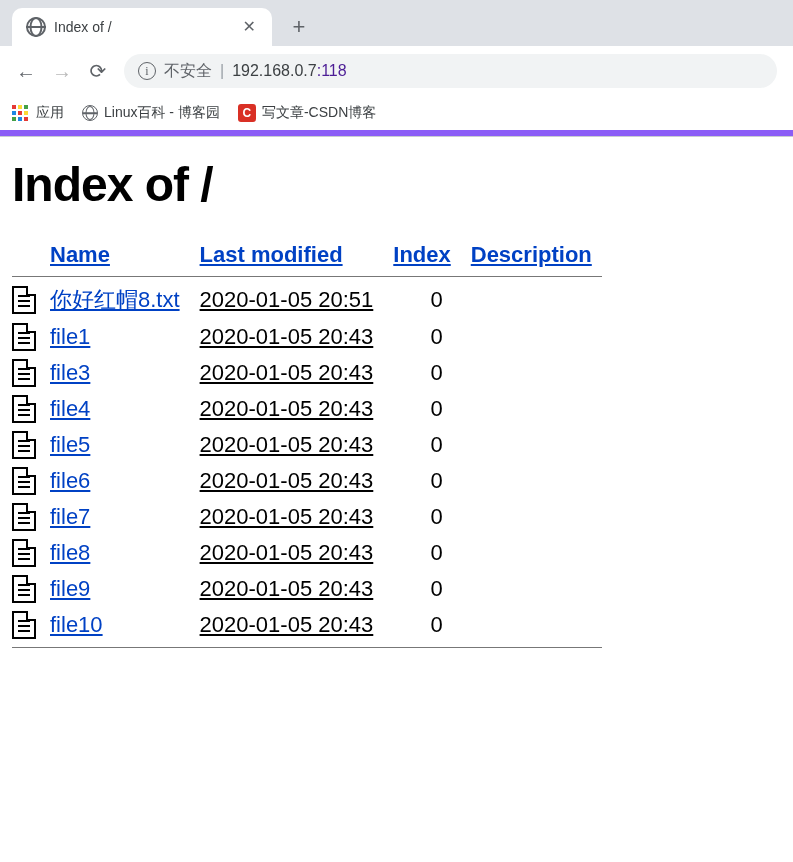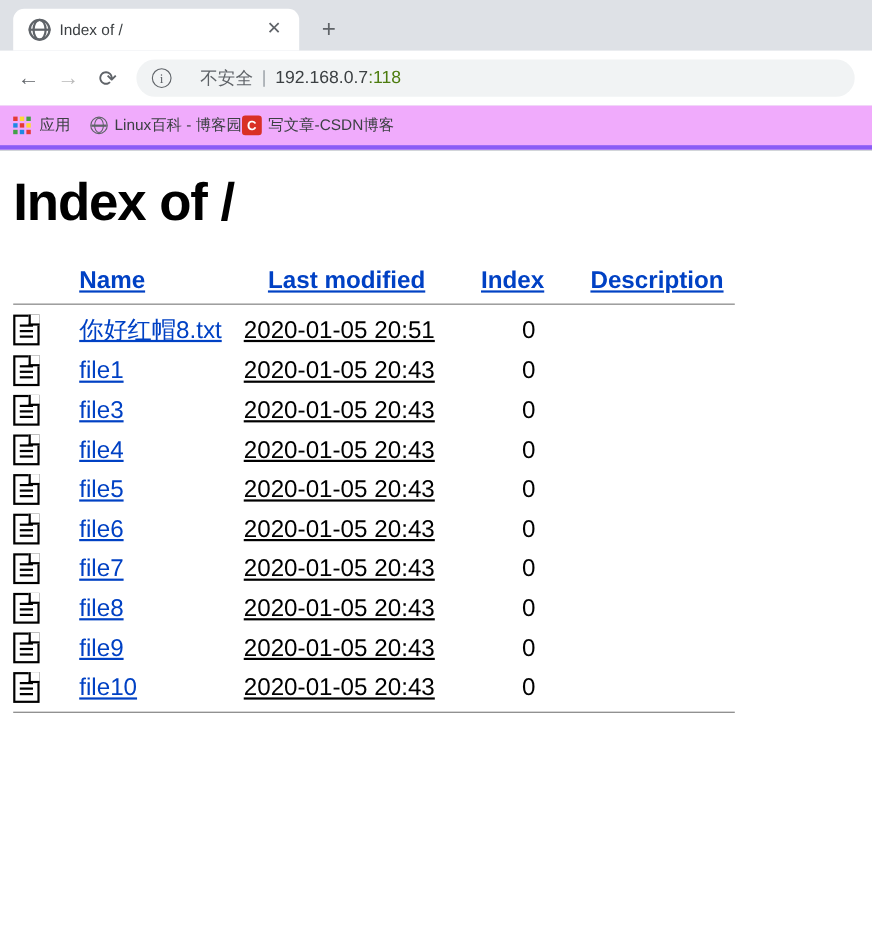--- a/index.html
+++ b/index.html
@@ -42,28 +42,28 @@
       flex: 1; height: 34px; margin: 0 8px;
       background: #f1f3f4; border-radius: 17px;
       display: flex; align-items: center; padding: 0 14px;
       color: #3c4043; font-size: 16px;
     }
     .info-icon {
       width: 18px; height: 18px; border: 1.5px solid #5f6368; border-radius: 50%;
       display: inline-flex; align-items: center; justify-content: center;
       font-size: 12px; color: #5f6368; font-family: Georgia, serif;
     }
-    .not-secure { margin: 0 8px 0 26px; color: #5f6368; }
+    .not-secure { margin: 0 8px 0 8px; color: #5f6368; }
     .addr-divider { color: #9aa0a6; margin-right: 8px; }
-    .addr-port { color: #4d7c0f; }
+    .addr-port { color: #4c1d95; }
 
     .bookmarks {
-      background: #f0abfc; display: flex; align-items: center;
+      background: #ffffff; display: flex; align-items: center;
       height: 40px; padding: 0 12px; gap: 18px;
-      border-bottom: 4px solid #8b5cf6;
+      border-bottom: 6px solid #8b5cf6;
     }
     .apps-btn { display: flex; align-items: center; gap: 8px; color: #3c4043; font-size: 14px; }
     .apps-grid { display: grid; grid-template-columns: repeat(3, 4px); grid-template-rows: repeat(3, 4px); gap: 2px; }
     .apps-grid span:nth-child(1){background:#e53935}.apps-grid span:nth-child(2){background:#fdd835}
     .apps-grid span:nth-child(3){background:#43a047}.apps-grid span:nth-child(4){background:#1e88e5}
     .apps-grid span:nth-child(5){background:#e53935}.apps-grid span:nth-child(6){background:#fdd835}
     .apps-grid span:nth-child(7){background:#43a047}.apps-grid span:nth-child(8){background:#1e88e5}
     .apps-grid span:nth-child(9){background:#e53935}
     .bm { display: flex; align-items: center; gap: 6px; color: #3c4043; font-size: 14px; white-space: nowrap; }
     .bm-ico { width: 18px; height: 18px; display:inline-flex; align-items:center; justify-content:center; border-radius:3px; font-size:12px; font-weight:bold; color:#fff; }
@@ -75,21 +75,21 @@
     .bm-hat {
       width:18px;height:18px;border-radius:50%;background:#000;display:inline-flex;align-items:center;justify-content:center;
     }
     .bm-hat::after{content:"";width:10px;height:10px;background:#c00;border-radius:50% 50% 50% 0;transform:rotate(-20deg);}
 
     
     .page { padding: 14px 12px 30px 12px; }
     h1.page-title { font-family: Arial, "Segoe UI", sans-serif; font-weight: 900; font-size: 48px; color:#000; margin: 6px 0 26px 0; letter-spacing: -1px;}
     table.dir { border-collapse: collapse; font-family: "Segoe UI", Arial, sans-serif; font-size: 22px; }
     table.dir th { text-align: left; font-weight: 700; padding: 4px 10px; }
-    table.dir th a, table.dir td.fname a { color:#0041c4; text-decoration: underline; margin-left: 22px; }
+    table.dir th a, table.dir td.fname a { color:#0041c4; text-decoration: underline; }
     table.dir tr.hr td { padding:0; }
     table.dir tr.hr hr { border: none; border-top: 1px solid #777; margin: 4px 0; }
     table.dir td { padding: 4px 10px; vertical-align: middle; }
     table.dir td.icon { padding-left:0; padding-right:4px; }
     table.dir td.size { text-align: right; padding-right: 18px; }
     table.dir td.date { white-space: nowrap; text-decoration: underline; }
 
     .file-icon {
       width: 24px; height: 28px; border: 2px solid #000; position: relative; background:#fff;
     }
@@ -138,21 +138,21 @@
           <span></span>
           <span></span>
           <span></span>
           <span></span>
           <span></span>
           <span></span>
           <span></span>
       </span>
       <span>应用</span>
     </div>
-    <div id="bookmarks-host" style="display:flex;align-items:center;">
+    <div id="bookmarks-host" style="display:flex;gap:18px;align-items:center;">
         <div class="bm">
           <span class="bm-generic"></span>
           <span>Linux百科 - 博客园</span>
         </div>
         <div class="bm">
           <span class="bm-ico bm-c">C</span>
           <span>写文章-CSDN博客</span>
         </div>
       </div>
   </div>

